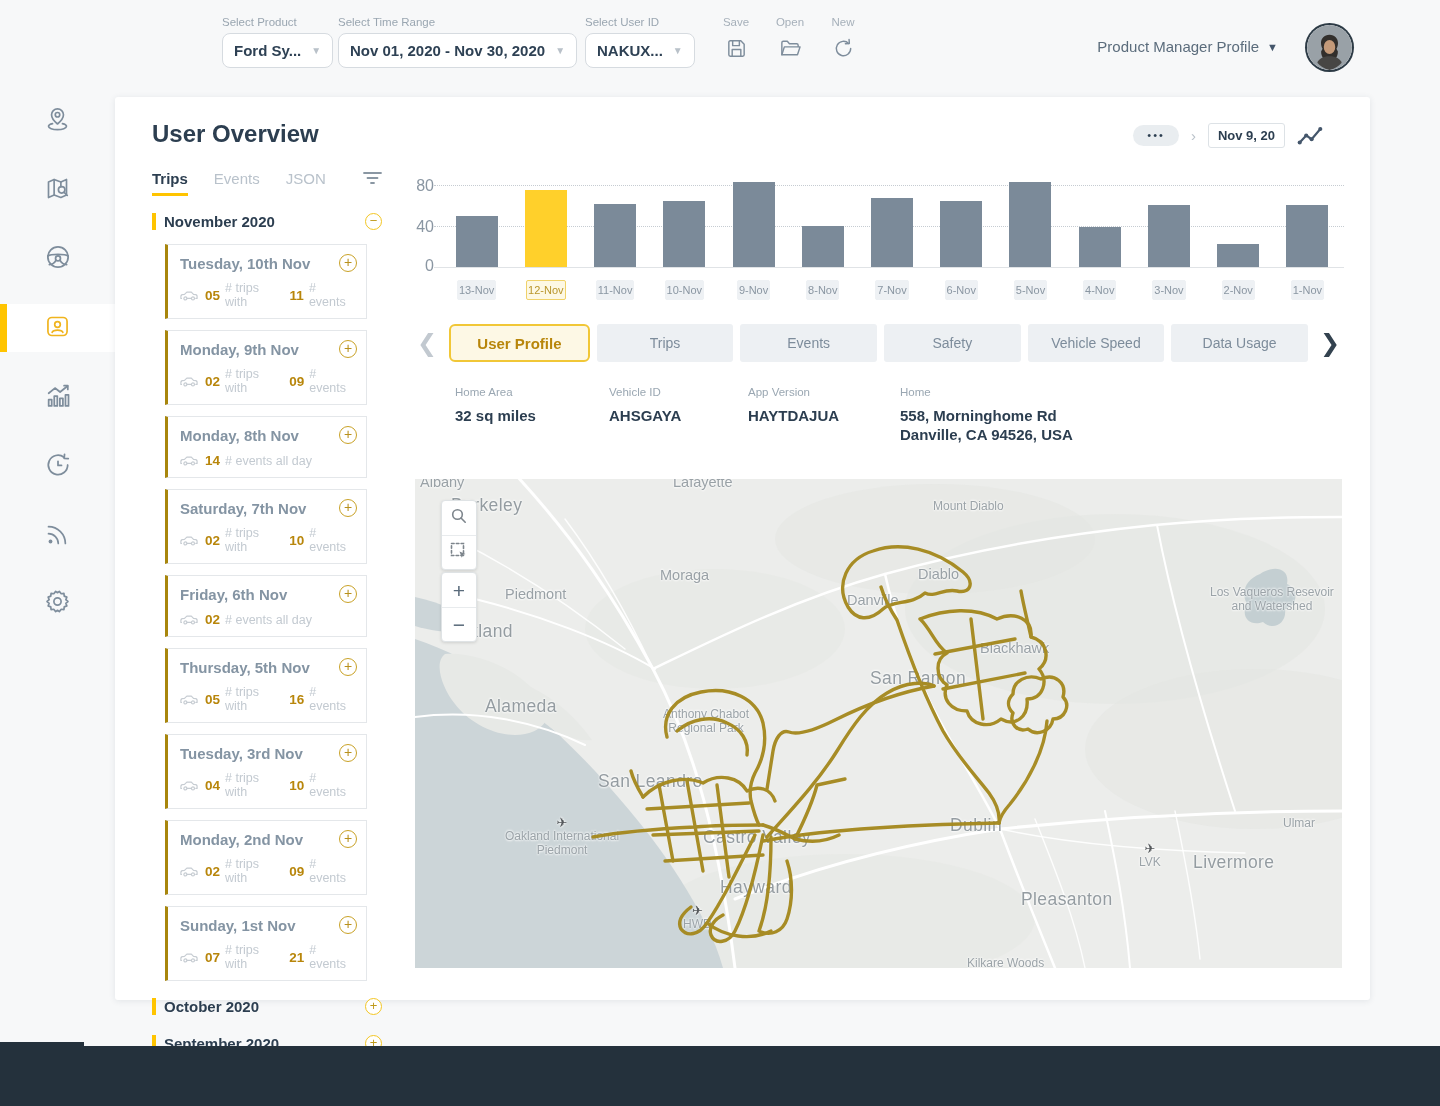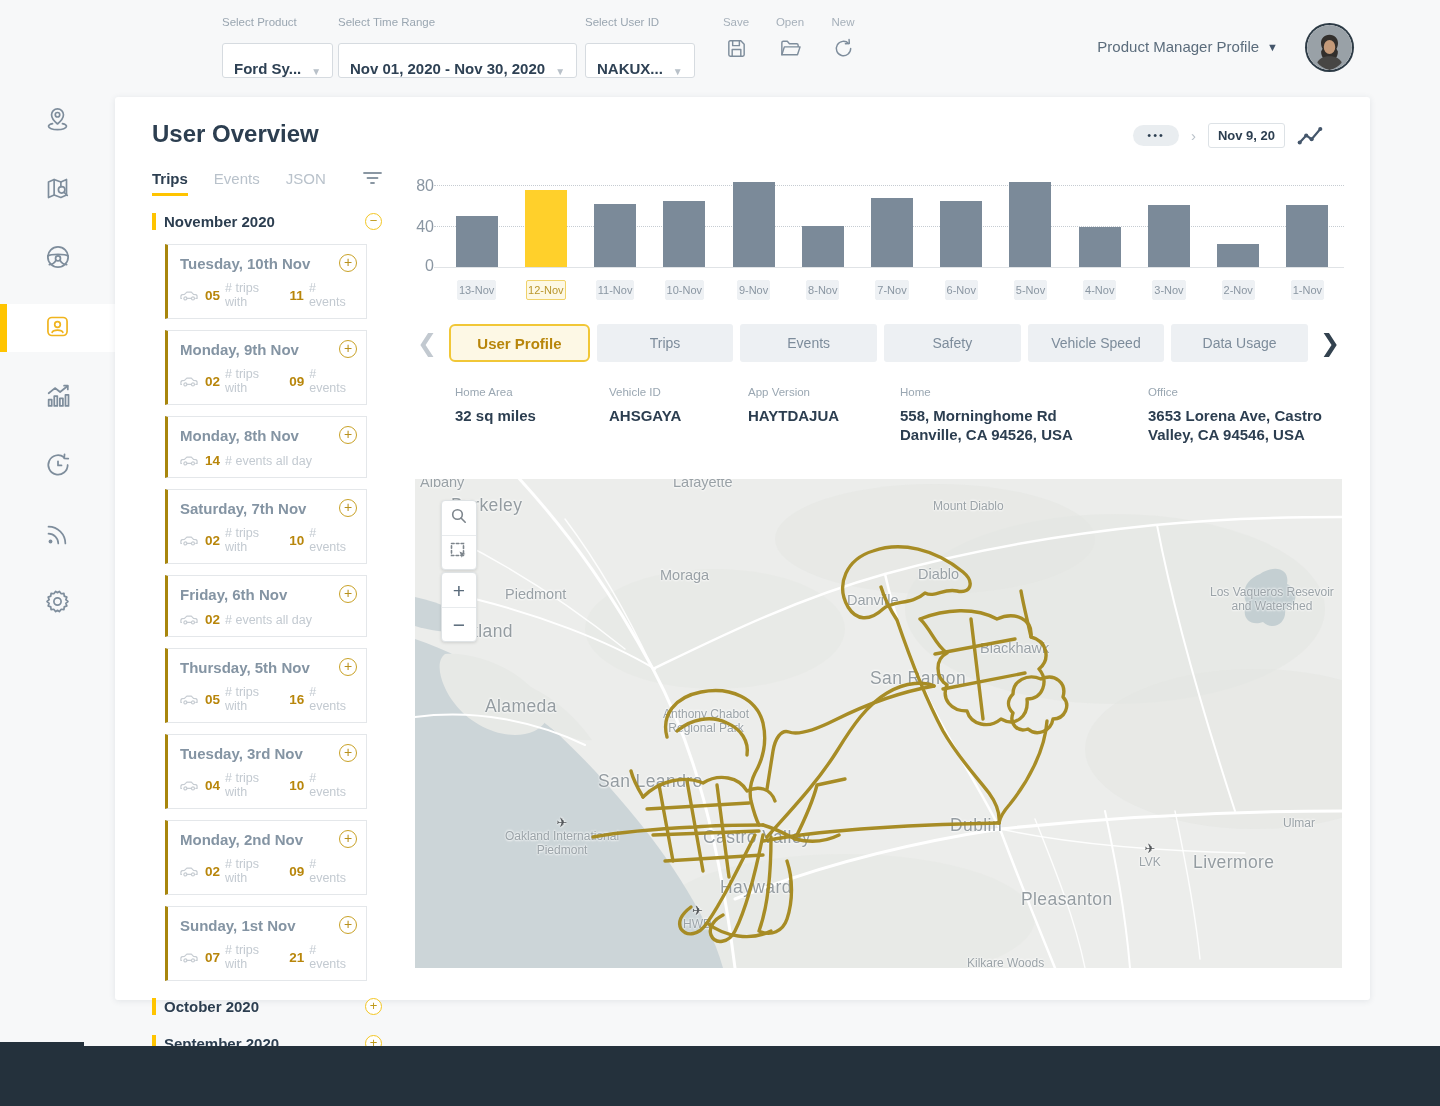--- a/index.html
+++ b/index.html
@@ -2,22 +2,22 @@
 <html><head>
 <meta charset="utf-8">
 <style>
   *{box-sizing:border-box;margin:0;padding:0}
   html,body{width:1440px;height:1106px}
   body{position:relative;background:#f7f8f9;font-family:"Liberation Sans","DejaVu Sans",sans-serif;color:#2e4154;overflow:hidden}
 
   
   .topbar{position:absolute;left:0;top:0;width:1440px;height:97px}
   .field{position:absolute;top:16px}
-  .f-label{display:block;font-size:11.5px;color:#9aa6b1;margin-bottom:15px}
-  .select{display:flex;align-items:flex-end;gap:10px;background:#fff;border:1px solid #d6dbe0;border-radius:3px;height:35px;padding:0 11px;font-weight:bold;font-size:15px;color:#2e4154;cursor:pointer;white-space:nowrap}
+  .f-label{display:block;font-size:11.5px;color:#9aa6b1;margin-bottom:5px}
+  .select{display:flex;align-items:center;gap:10px;background:#fff;border:1px solid #d6dbe0;border-radius:8px;height:35px;padding:0 11px;font-weight:bold;font-size:15px;color:#2e4154;cursor:pointer;white-space:nowrap}
   .caret{color:#b9c1c9;font-size:10px}
   .tool{position:absolute;top:16px;width:44px;text-align:center;color:#a6b0ba;font-size:11.5px}
   .tool .t-ic{display:inline-block;margin-top:9px;cursor:pointer}
   .tool svg{stroke:#7e8d9c;fill:none;stroke-width:1.5;stroke-linecap:round;stroke-linejoin:round}
   .profile-menu{position:absolute;top:38px;right:162px;display:flex;align-items:center;gap:8px;font-size:15px;color:#5b6c7c;cursor:pointer}
   .profile-menu .caret{color:#44566b;font-size:11px}
   .avatar{position:absolute;left:1307px;top:25px;width:45px;height:45px;border-radius:50%;overflow:hidden;box-shadow:0 0 0 2px #2c3a45;cursor:pointer}
 
   
   .sidebar-item{position:absolute;left:0;width:115px;height:48px;display:flex;align-items:center;justify-content:center;cursor:pointer}
@@ -555,24 +555,20 @@
         <div class="il">Vehicle ID</div>
         <div class="iv">AHSGAYA</div>
       </div>
       <div class="ifield">
         <div class="il">App Version</div>
         <div class="iv">HAYTDAJUA</div>
       </div>
       <div class="ifield">
         <div class="il">Home</div>
         <div class="iv">558, Morninghome Rd<br>Danville, CA 94526, USA</div>
-      </div>
-      <div class="ifield">
-        <div class="il">Office</div>
-        <div class="iv">3653 Lorena Ave, Castro<br>Valley, CA 94546, USA</div>
       </div>
     </div>
 
   <div class="map">
     <svg class="bg" width="927" height="489" viewBox="0 0 927 489">
       <rect width="927" height="489" fill="#ecedeb"></rect>
       <ellipse cx="700" cy="130" rx="210" ry="95" fill="#e4e6e2" opacity=".55"></ellipse>
       <ellipse cx="520" cy="60" rx="160" ry="55" fill="#e4e6e2" opacity=".5"></ellipse>
       <ellipse cx="840" cy="270" rx="170" ry="80" fill="#e4e6e2" opacity=".5"></ellipse>
       <ellipse cx="430" cy="440" rx="190" ry="65" fill="#e4e6e2" opacity=".45"></ellipse>

